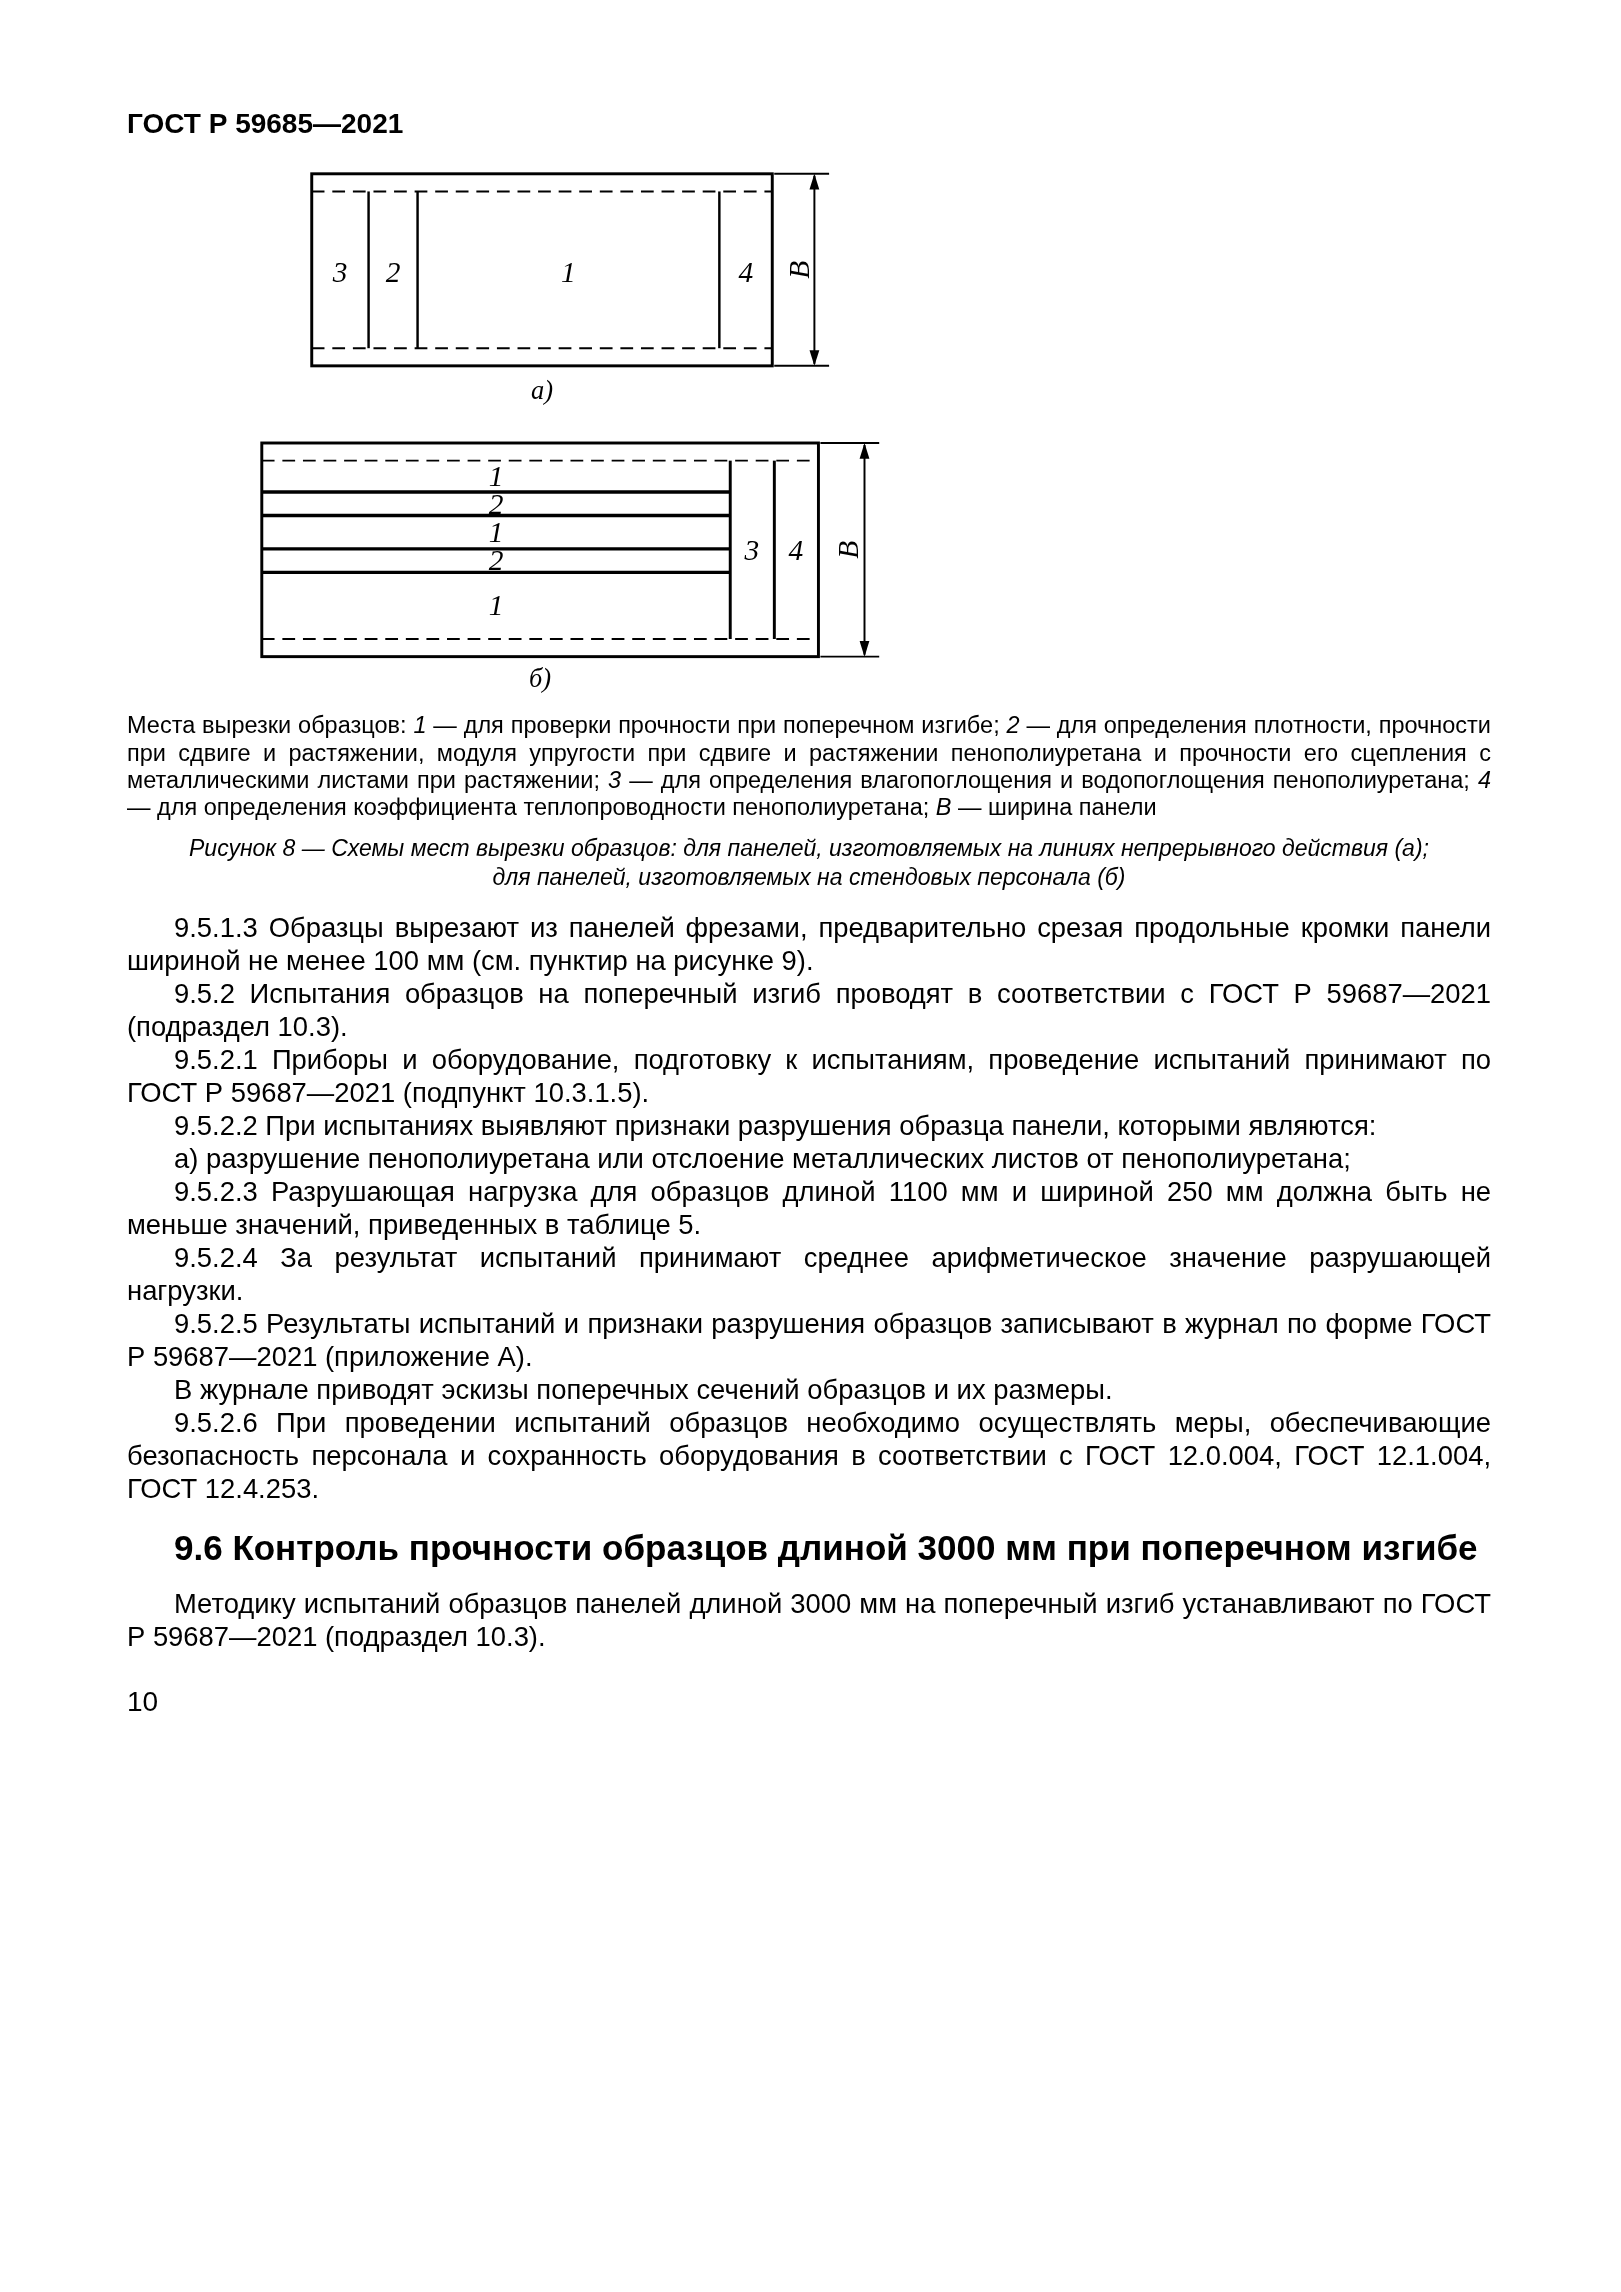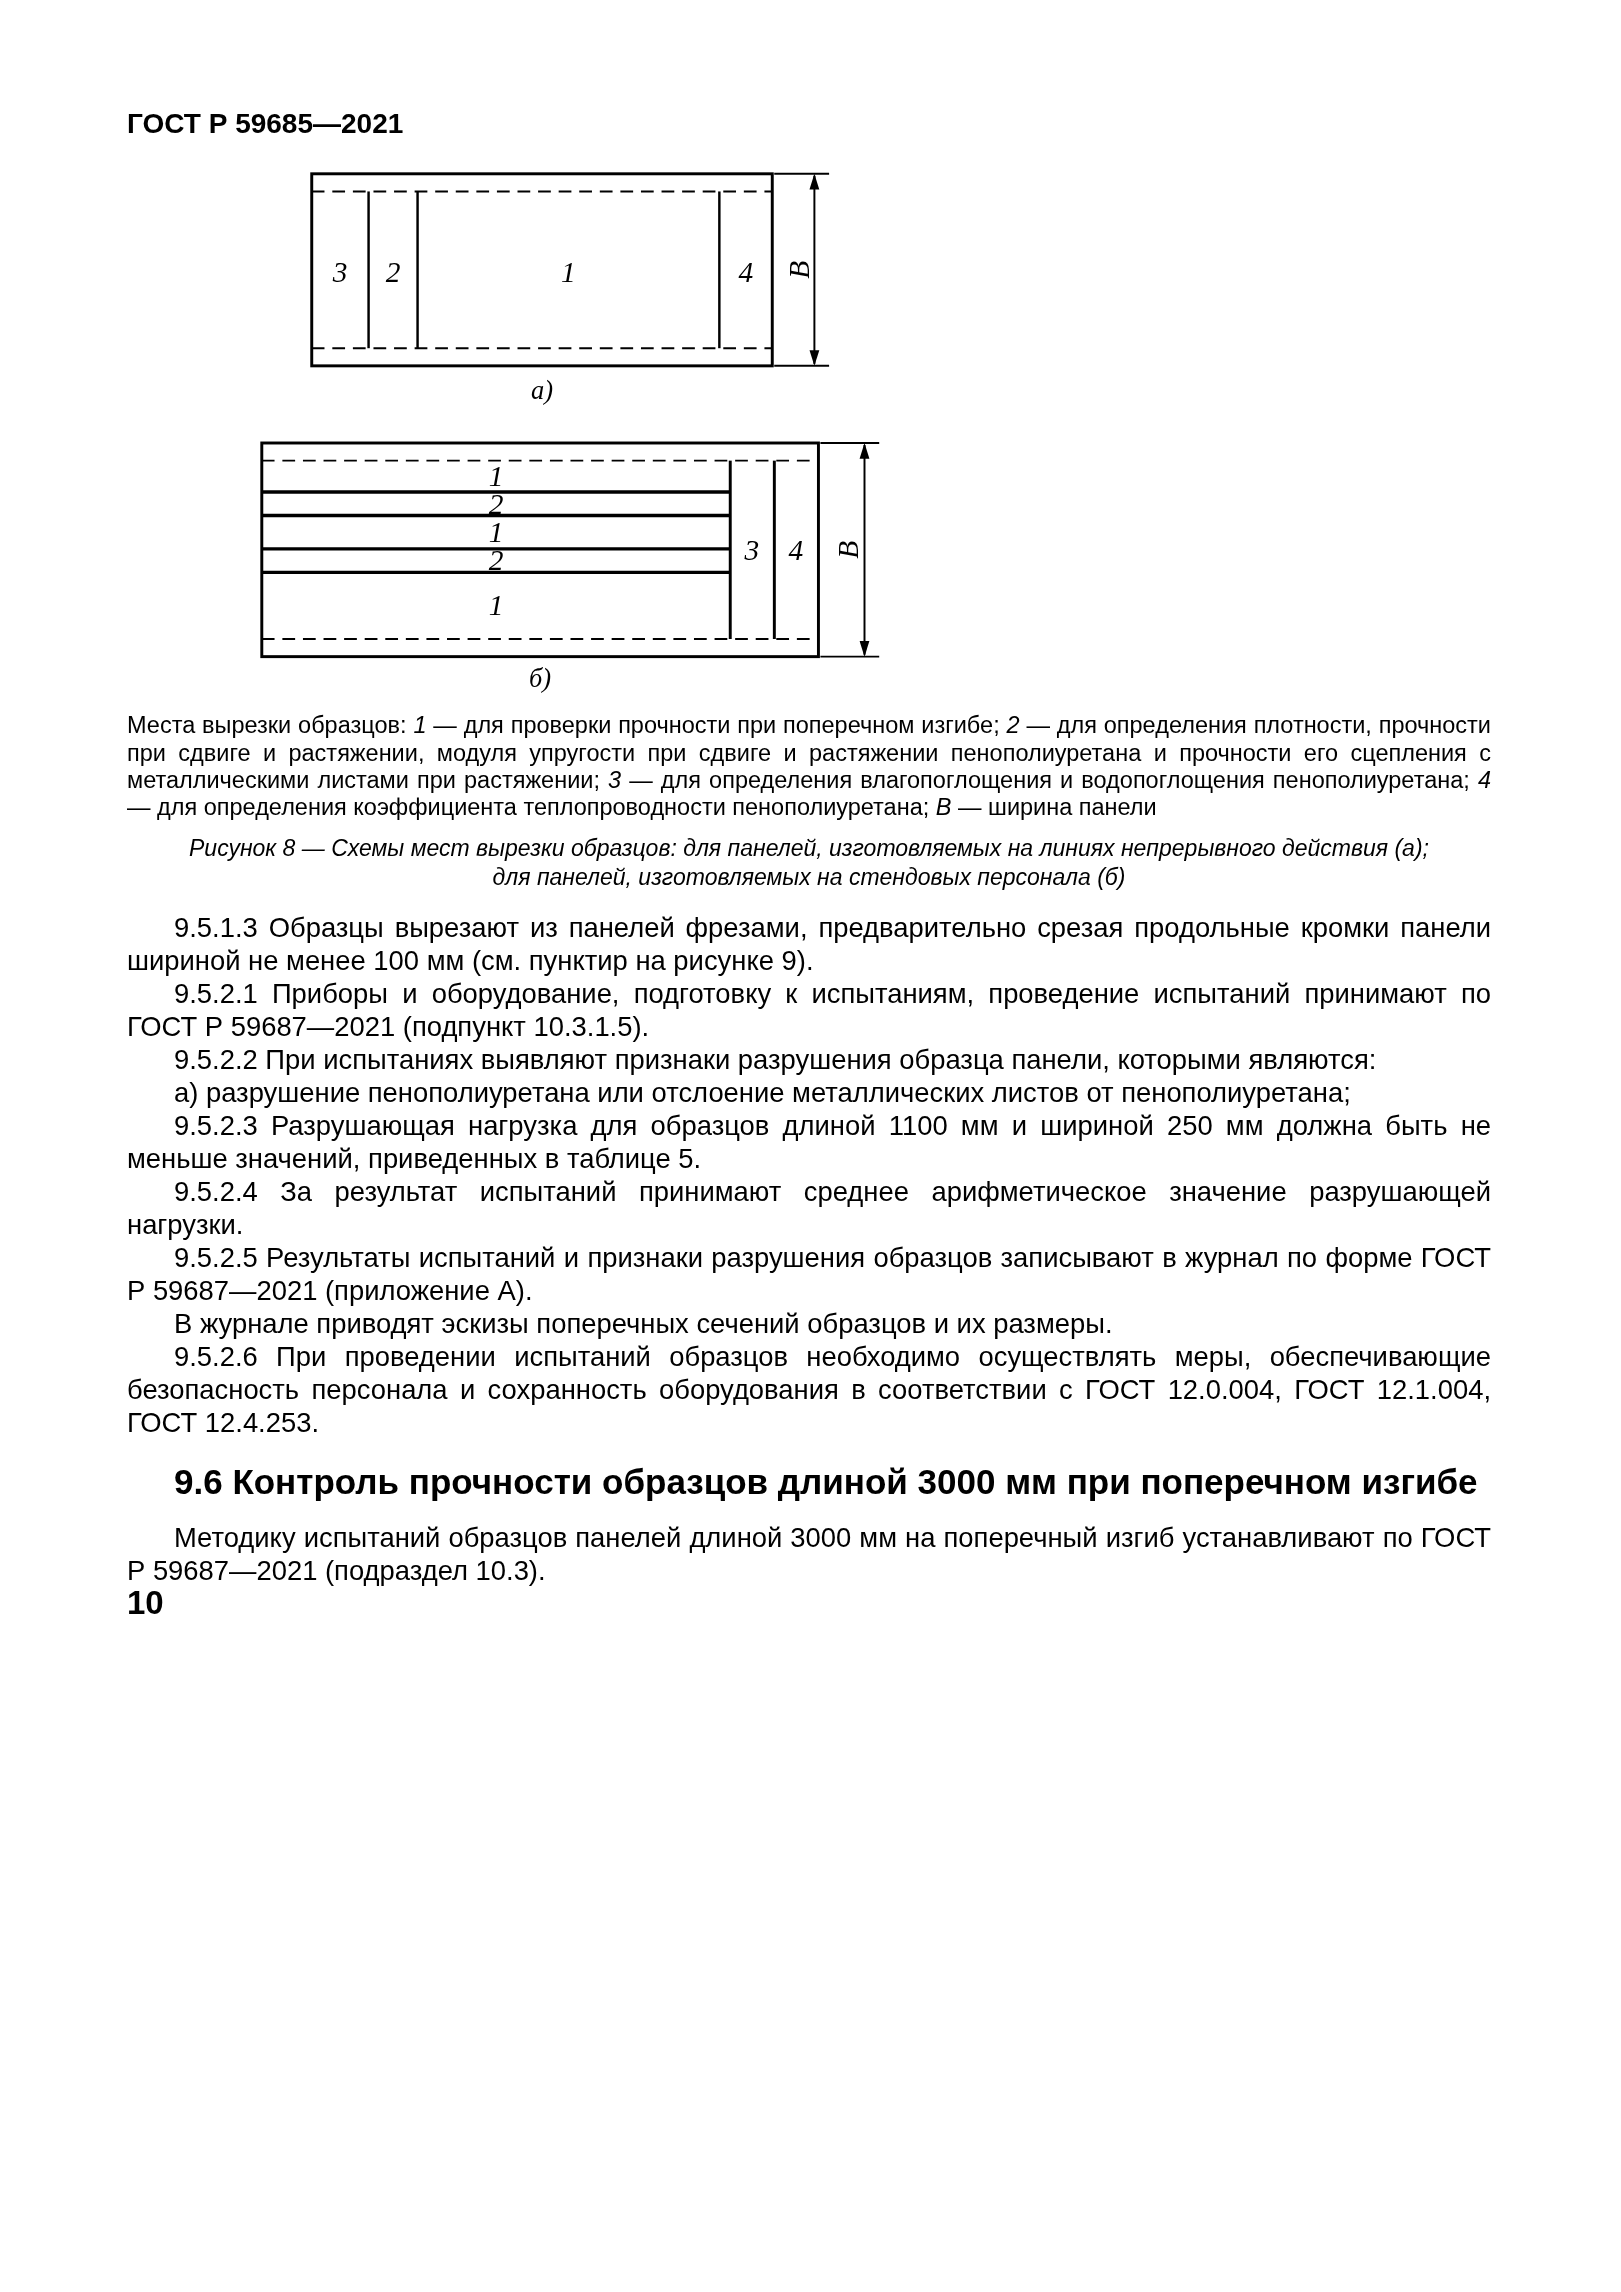--- a/index.html
+++ b/index.html
@@ -56,23 +56,23 @@
     text-indent: 47px;
   }
   .section-heading {
     font-size: 35px;
     line-height: 33px;
     font-weight: bold;
     text-indent: 47px;
     margin: 25.5px 0 23.5px 0;
   }
   .page-number {
-    font-size: 33px;
+    margin-top: 33px;
+    font-size: 28px;
     line-height: 31px;
-    font-weight: bold;
   }
 </style>
 </head>
 <body>
 
 <div class="content">
 
   <div class="doc-header">ГОСТ Р 59685—2021</div>
 
   <svg id="fig-a" class="fig-svg" width="549" height="243" viewBox="0 0 560 248">
@@ -133,20 +133,21 @@
 
   <p class="legend"><span>Места вырезки образцов: </span><i>1</i><span> — для проверки прочности при поперечном изгибе; </span><i>2</i><span> — для определения плотности, прочности при сдвиге и растяжении, модуля упругости при сдвиге и растяжении пенополиуретана и прочности его сцепления с металлическими листами при растяжении; </span><i>3</i><span> — для определения влагопоглощения и водопоглощения пенополиуретана; </span><i>4</i><span> — для определения коэффициента теплопроводности пенополиуретана; </span><i>В</i><span> — ширина панели</span></p>
 
   <div class="fig-caption">
     <div>Рисунок 8 — Схемы мест вырезки образцов: для панелей, изготовляемых на линиях непрерывного действия (а);</div>
     <div>для панелей, изготовляемых на стендовых персонала (б)</div>
   </div>
 
   <div class="body-text">
     <p class="body-p">9.5.1.3 Образцы вырезают из панелей фрезами, предварительно срезая продольные кромки панели шириной не менее 100 мм (см. пунктир на рисунке 9).</p>
+    <p class="body-p">9.5.2  Испытания образцов на поперечный изгиб проводят в соответствии с  ГОСТ Р 59687—2021 (подраздел 10.3).</p>
     <p class="body-p">9.5.2.1 Приборы и оборудование, подготовку к испытаниям, проведение испытаний принимают по ГОСТ Р 59687—2021 (подпункт 10.3.1.5).</p>
     <p class="body-p">9.5.2.2 При испытаниях выявляют признаки разрушения образца панели, которыми являются:</p>
     <p class="body-p">а) разрушение пенополиуретана или отслоение металлических листов от пенополиуретана;</p>
     <p class="body-p">9.5.2.3 Разрушающая нагрузка для образцов длиной 1100 мм и шириной 250 мм должна быть не меньше значений, приведенных в таблице 5.</p>
     <p class="body-p">9.5.2.4 За результат испытаний принимают среднее арифметическое значение разрушающей нагрузки.</p>
     <p class="body-p">9.5.2.5 Результаты испытаний и признаки разрушения образцов записывают в журнал по форме ГОСТ Р 59687—2021 (приложение А).</p>
     <p class="body-p">В журнале приводят эскизы поперечных сечений образцов и их размеры.</p>
     <p class="body-p">9.5.2.6 При проведении испытаний образцов необходимо осуществлять меры, обеспечивающие безопасность персонала и сохранность оборудования в соответствии с ГОСТ 12.0.004, ГОСТ 12.1.004, ГОСТ 12.4.253.</p>
 
     <h2 class="section-heading">9.6 Контроль прочности образцов длиной 3000 мм при поперечном изгибе</h2>

